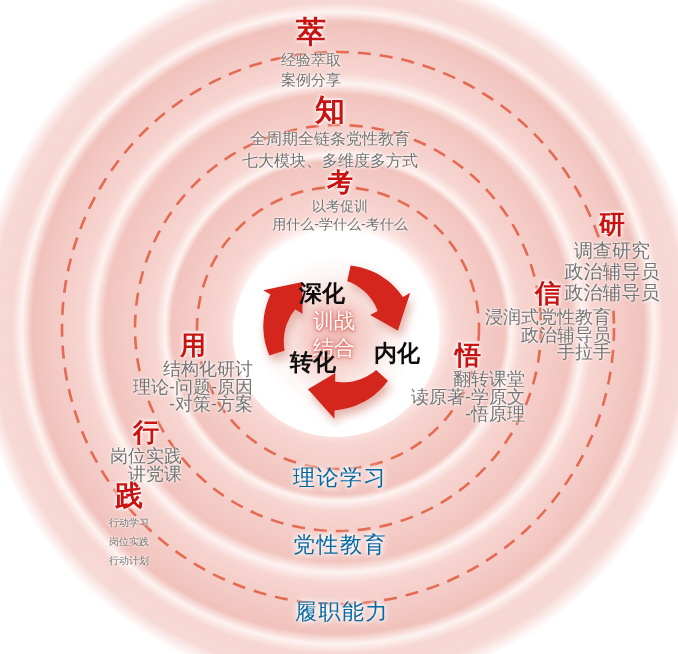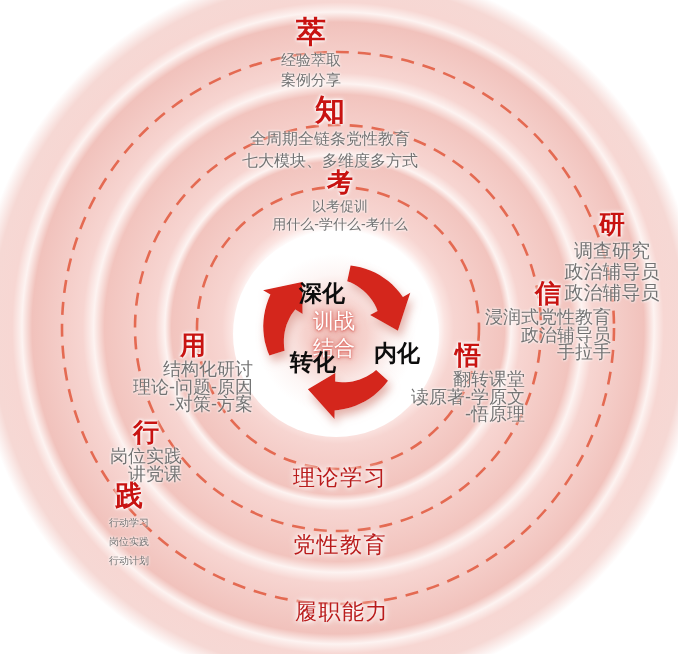--- a/index.html
+++ b/index.html
@@ -22,21 +22,21 @@
   .char-md{font-size:26px;}
   .char-xl{font-size:28px;}
   .desc-a .desc-line{font-size:15px;line-height:20px;}
   .desc-b .desc-line{font-size:16px;line-height:22px;}
   .desc-c .desc-line{font-size:14px;line-height:17.5px;}
   .desc-d .desc-line{font-size:19px;line-height:21px;}
   .desc-e .desc-line{font-size:18px;line-height:17.5px;text-align:right;}
   .desc-f .desc-line{font-size:10px;line-height:19px;}
   .ring-label{
     position:absolute;transform:translate(-50%,-50%);z-index:3;
-    font-size:22px;font-weight:400;color:#b91c1c;letter-spacing:1.5px;white-space:nowrap;
+    font-size:22px;font-weight:400;color:#0369a1;letter-spacing:1.5px;white-space:nowrap;
     text-shadow:0 0 4px #fff,0 0 6px #fff,0 0 8px #fff;
   }
   .stage-label{
     position:absolute;transform:translate(-50%,-50%);z-index:4;
     font-size:23px;font-weight:bold;color:#0d0d0d;white-space:nowrap;
   }
   .core-text{
     position:absolute;left:334px;top:334px;transform:translate(-50%,-50%);z-index:4;
     font-size:21px;font-weight:normal;color:#ffffff;line-height:27px;white-space:nowrap;
     text-shadow:0 0 6px rgba(219,90,80,.9),0 0 3px rgba(219,90,80,.7),0 1px 2px rgba(205,60,55,.5);

